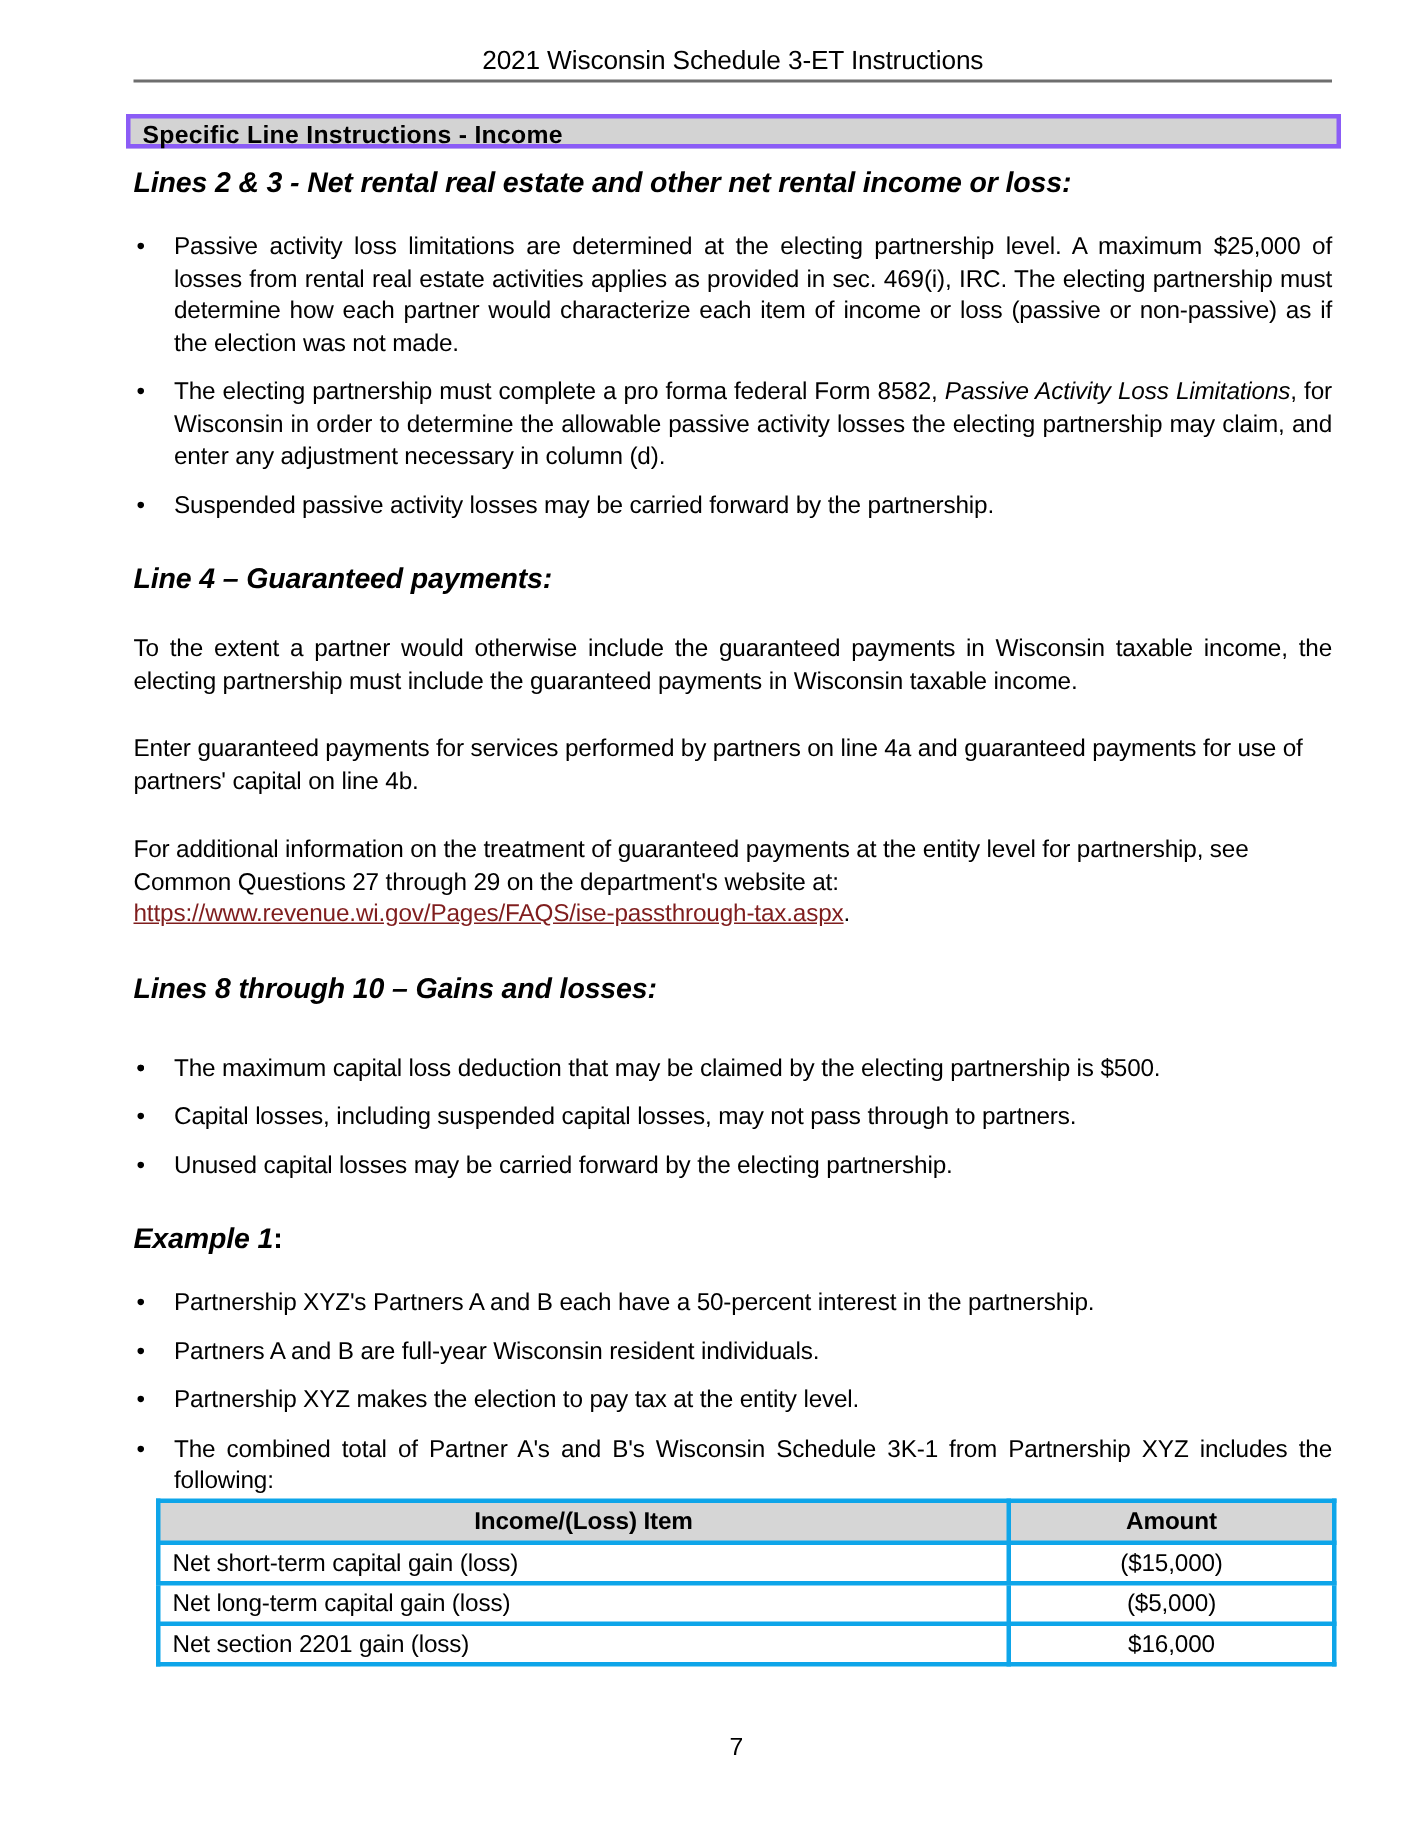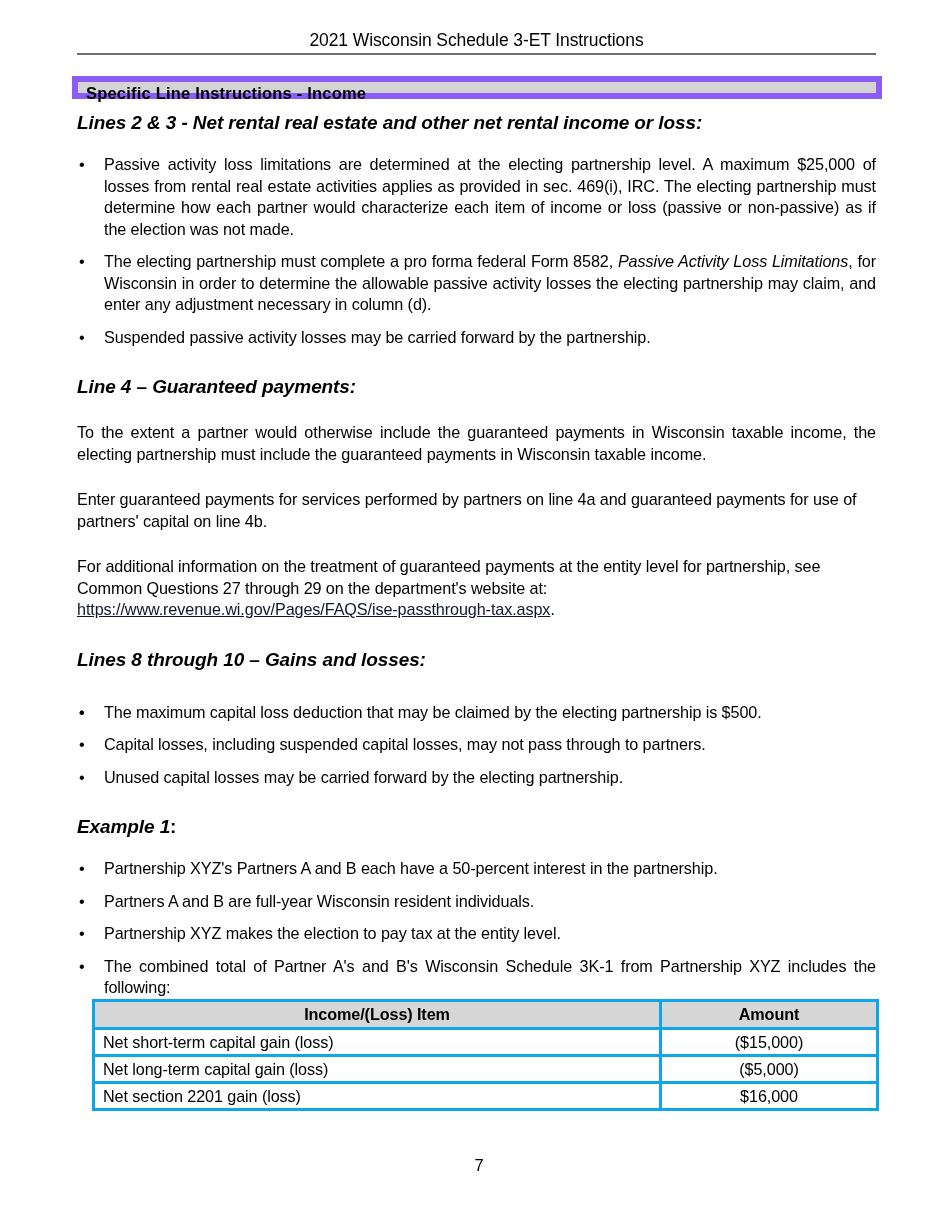--- a/index.html
+++ b/index.html
@@ -11,21 +11,21 @@
     width: 950px;
     height: 1230px;
     font-family: "Liberation Sans", sans-serif;
     color: #000000;
     position: relative;
     overflow: hidden;
   }
 
   .page {
     position: absolute;
-    left: 4px; top: 0;
+    left: 16px; top: 0;
     width: 758px;
     height: 1230px;
   }
 
   
   .doc-header {
     position: absolute;
     left: 73px;
     top: 30px;
     width: 799px;
@@ -44,21 +44,21 @@
   }
 
   
   .section-banner {
     position: absolute;
     left: 68px;
     top: 76px;
     width: 810px;
     height: 23px;
     background: #d3d3d3;
-    border: 6px solid #8b5cf6;
+    border: 3px solid #8b5cf6;
     box-sizing: border-box;
   }
   .section-banner .banner-text {
     position: absolute;
     left: 8px;
     top: 2px;
     font-size: 16.5px;
     font-weight: bold;
     letter-spacing: 0.2px;
     white-space: nowrap;
@@ -125,21 +125,21 @@
     line-height: 21.5px;
     text-align: left;
     letter-spacing: -0.1px;
     margin-top: 12px;
   }
   .note-label {
     font-weight: bold;
   }
 
   a.link {
-    color: #0f172a;
+    color: #7f1d1d;
     text-decoration: underline;
   }
   .spacer-md { height: 20px; }
   .spacer-lg { height: 24px; }
   .spacer-xl { height: 28px; }
 
   em.ital { font-style: italic; font-weight: normal; }
 
   
   .amount-table {

